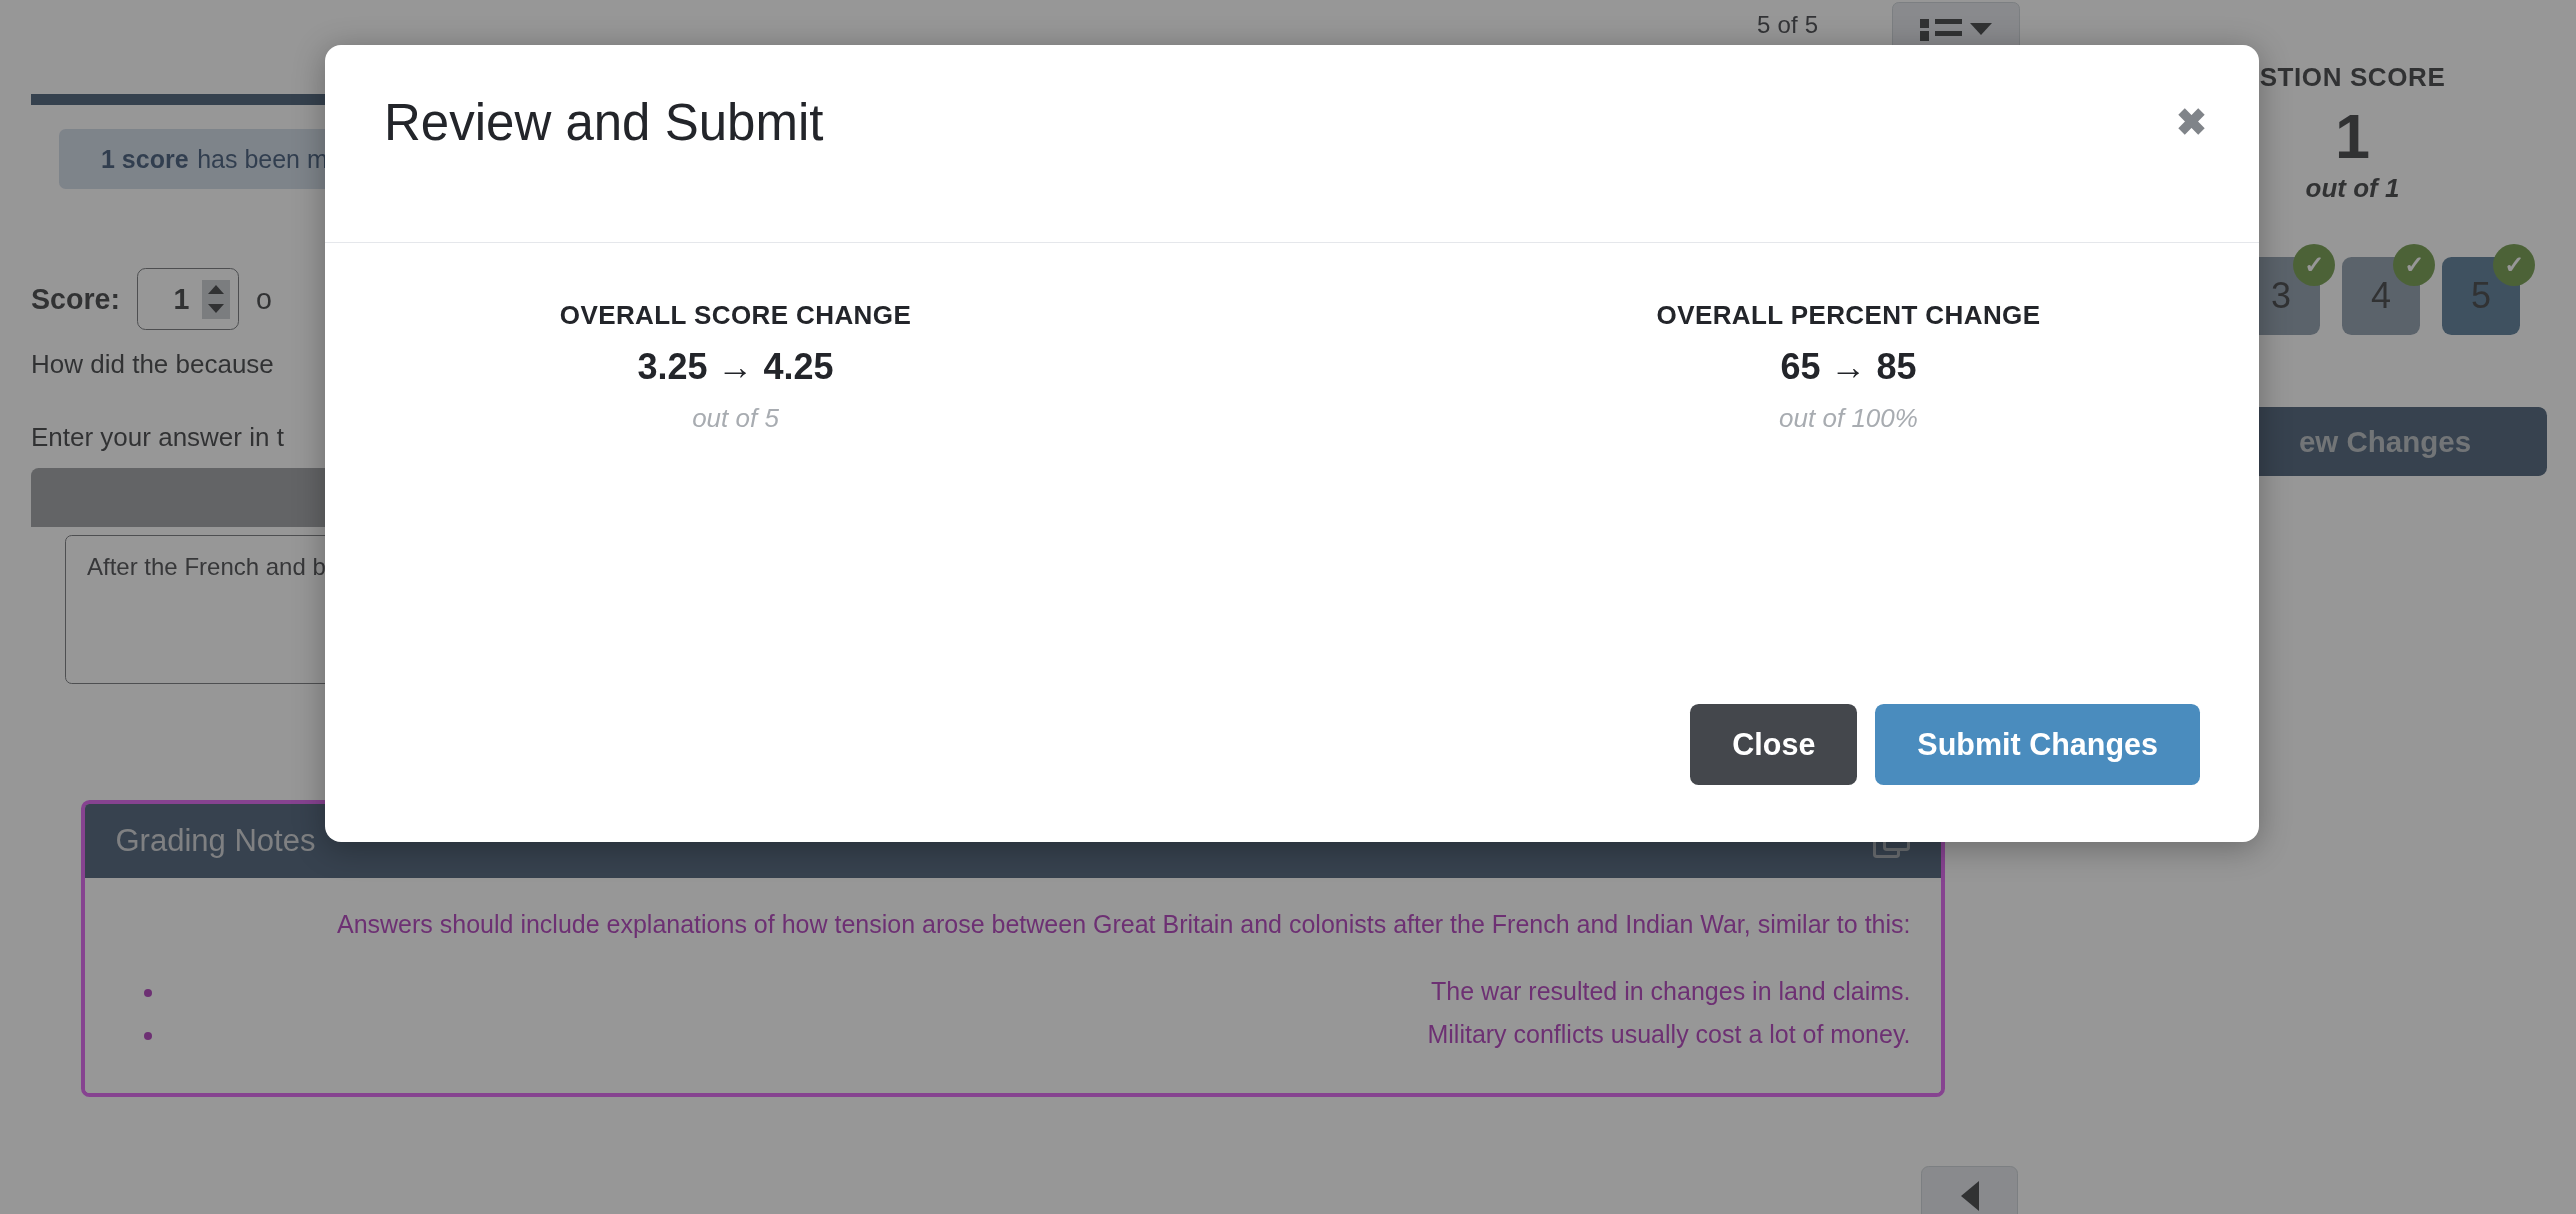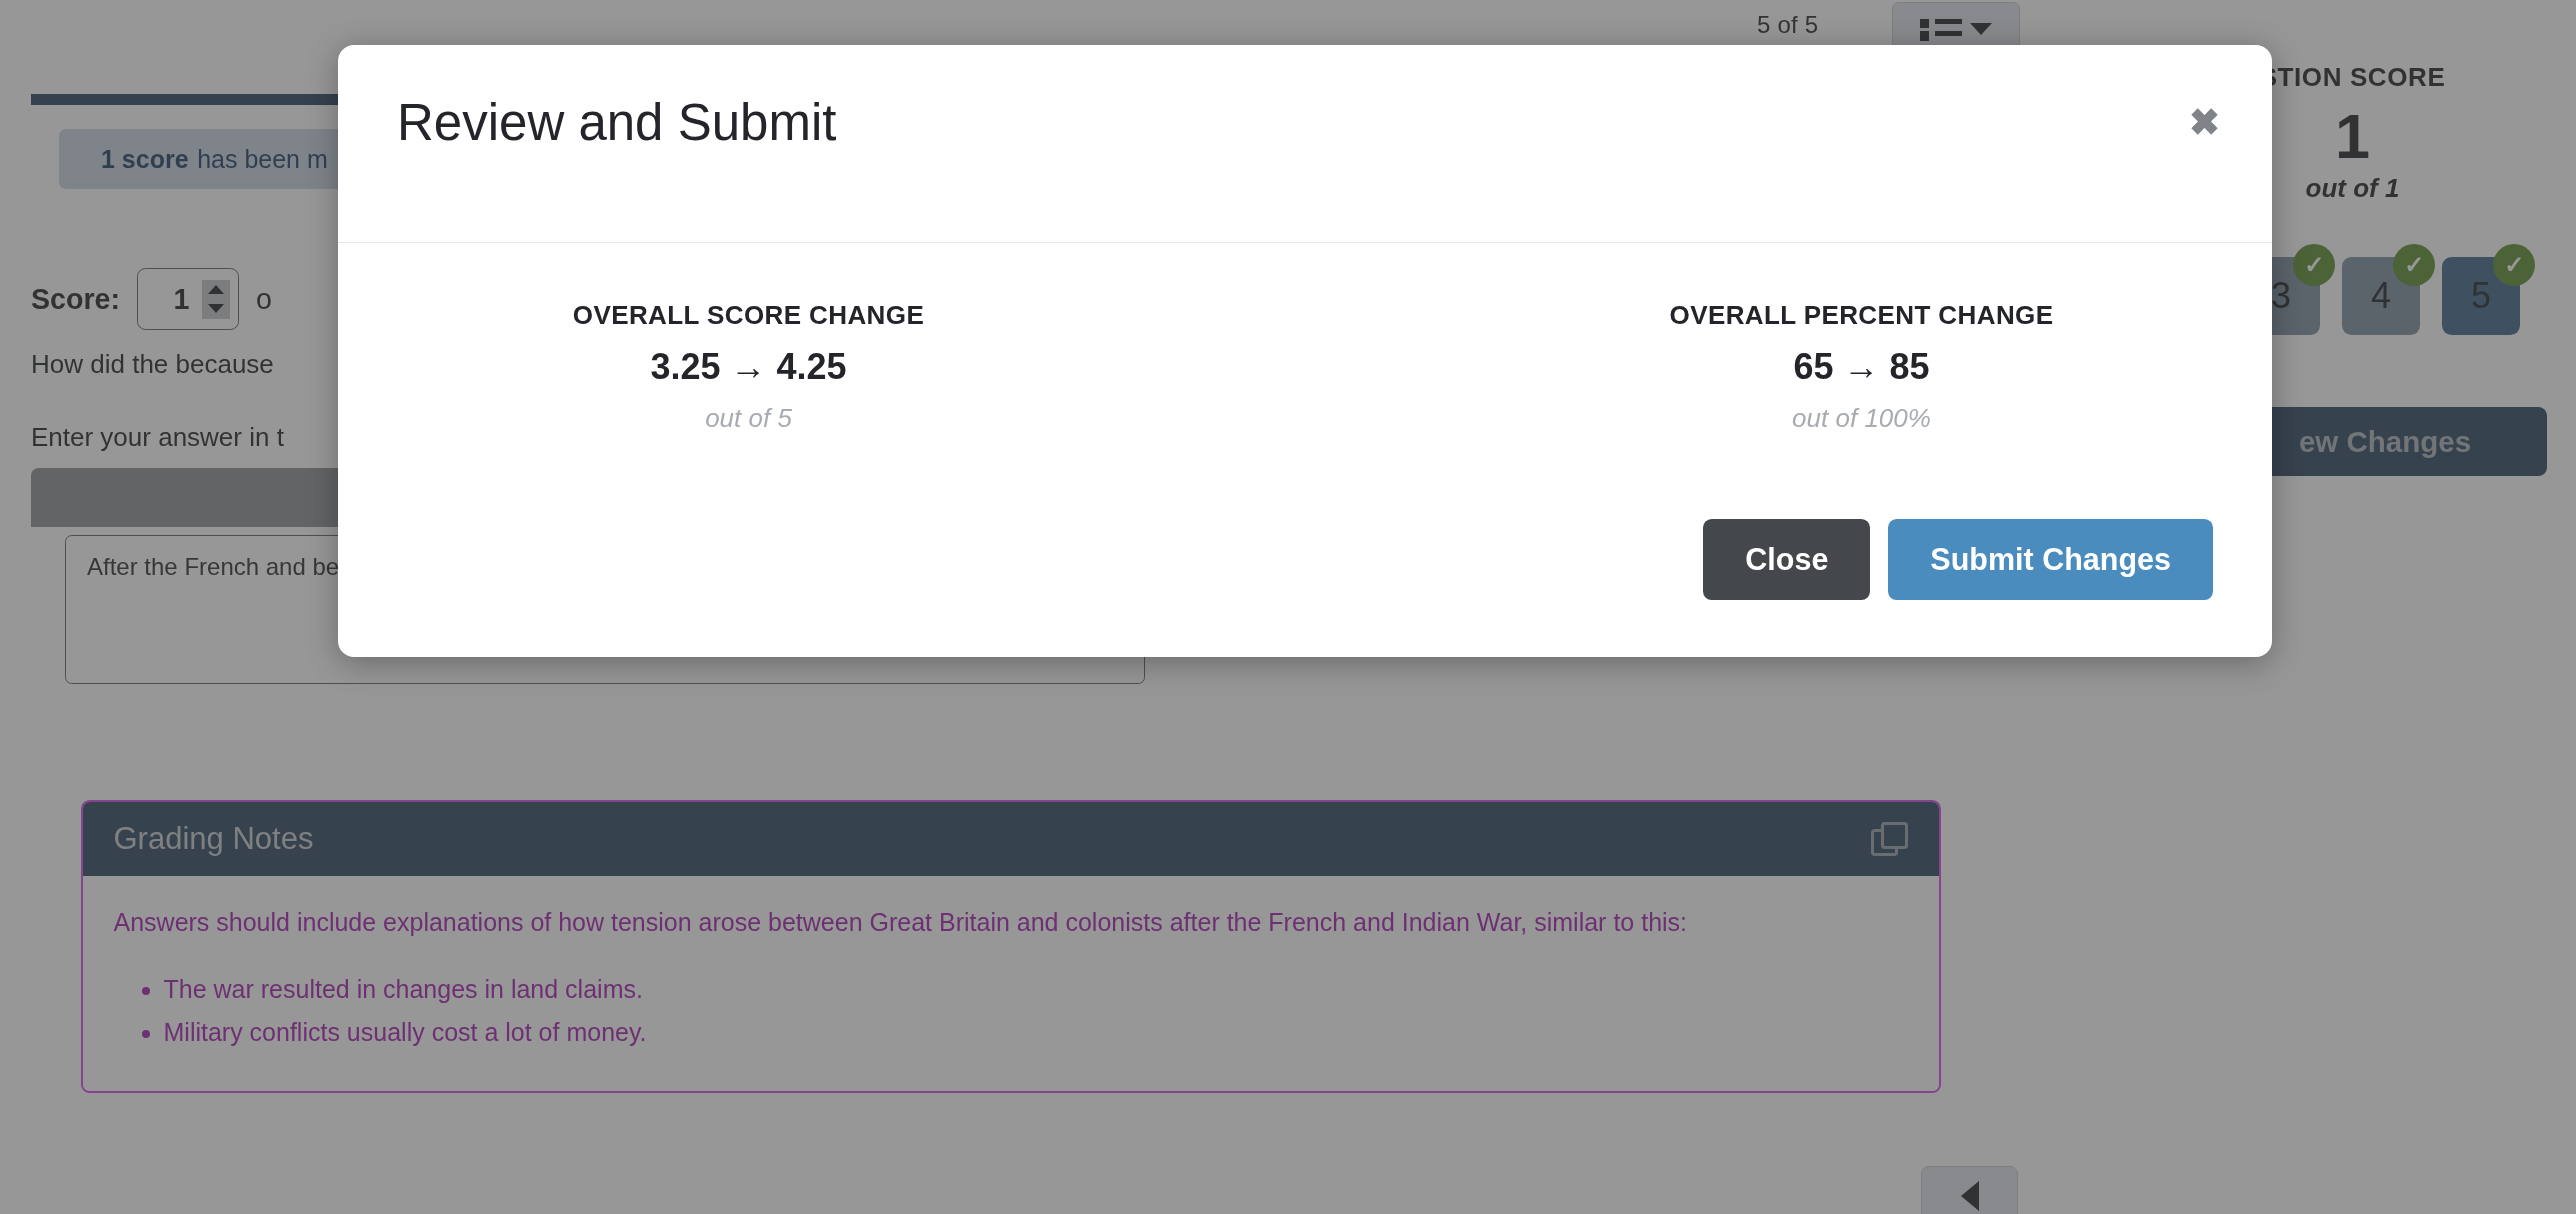--- a/index.html
+++ b/index.html
@@ -84,21 +84,21 @@
     position:absolute;left:65px;top:535px;width:1080px;height:149px;
     border:1.9px solid #5d6064;border-radius:6.7px;
     padding:13.3px 21px;box-sizing:border-box;
     font-size:24px;line-height:36px;color:#2a2c30;
     overflow:hidden;white-space:nowrap;
   }
 
   
   #grading-notes{
     position:absolute;left:81px;top:800px;width:1856px;
-    border:2px solid #d946ef;border-radius:8.6px;overflow:hidden;
+    border:4px solid #d946ef;border-radius:8.6px;overflow:hidden;text-align:right;
   }
   #grading-notes-header{
     background:#2a4460;color:#c9ccd0;font-size:31px;
     padding:19px 30.5px;display:flex;align-items:center;justify-content:space-between;
   }
   .copy-icon{position:relative;width:38px;height:34px;}
   .copy-icon span{position:absolute;border:3.8px solid #9aa1a9;border-radius:3.8px;}
   .copy-icon span.b1{left:0;top:6.7px;width:21px;height:21px;}
   .copy-icon span.b2{left:10.5px;top:0;width:21px;height:21px;background:#2a4460;}
   #grading-notes-body{
@@ -150,25 +150,24 @@
     font-size:29.5px;font-weight:bold;
   }
 
   
   #dim-overlay{
     position:absolute;inset:0;background:rgba(66,66,66,.55);
   }
 
   
   #modal{
-    position:absolute;left:325px;top:45px;width:1934px;height:612px;
+    position:absolute;left:325px;top:45px;width:1934px;height:797px;
     background:#ffffff;border-radius:16px;
     box-shadow:0 5.7px 32px rgba(0,0,0,.30);
     overflow:hidden;
-    margin-left:13px;
   }
   #modal-header{
     height:198px;box-sizing:border-box;
     padding:48px 59px 0 59px;border-bottom:1.9px solid #e5e7eb;
     position:relative;
   }
   #modal-title{
     font-size:51px;color:#23252a;font-weight:normal;
   }
   #modal-close{

